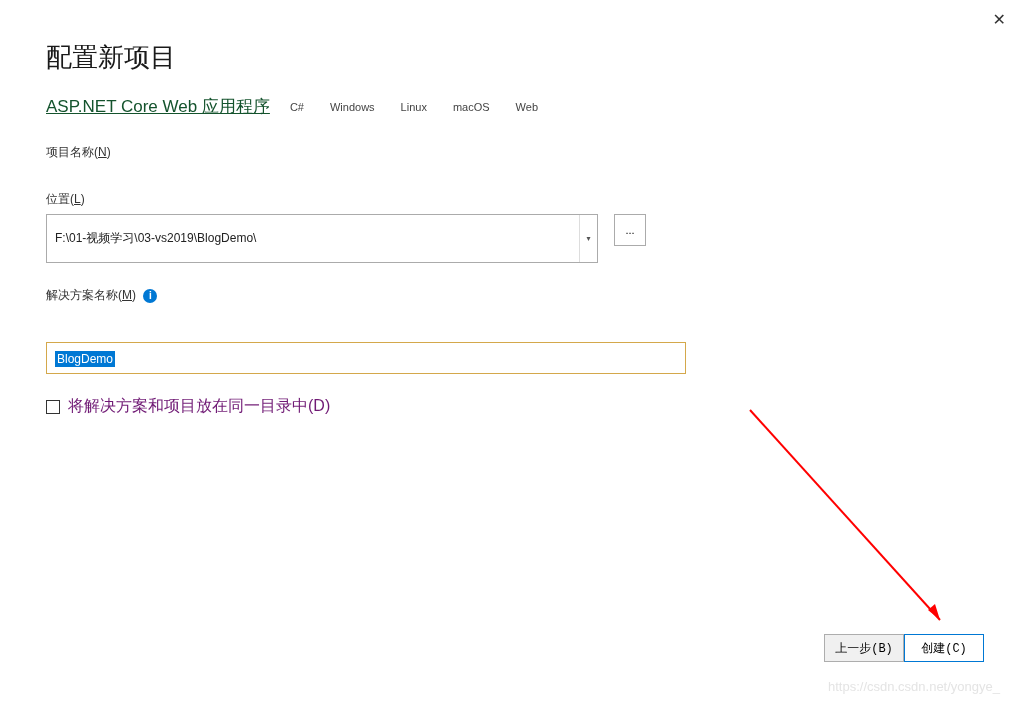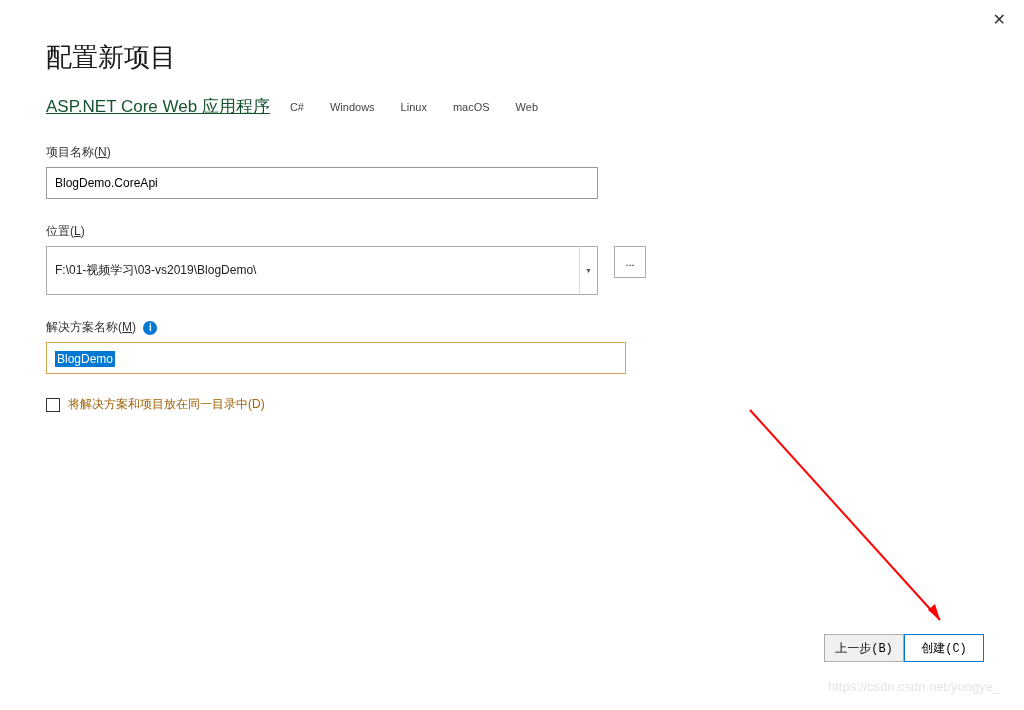--- a/index.html
+++ b/index.html
@@ -101,25 +101,26 @@
       border: 1px solid #ababab;
       background: #fff;
       font-size: 11px;
       cursor: pointer;
       display: flex;
       align-items: center;
       justify-content: center;
       margin-left: 4px;
     }
     .solution-input-wrap {
-      width: 580px;
+      width: 640px;
       height: 32px;
       border: 1px solid #d4a84b;
       padding: 6px 8px;
       background: #fff;
+      margin-top: 32px;
     }
     .solution-input-text {
       background: #0078d4;
       color: #fff;
       font-size: 12px;
       padding: 1px 2px;
     }
     .info-icon {
       display: inline-flex;
       width: 14px;
@@ -140,22 +141,22 @@
       gap: 8px;
       margin-top: 2px;
     }
     .checkbox {
       width: 14px;
       height: 14px;
       border: 1px solid #333;
       background: #fff;
     }
     .checkbox-label {
-      font-size: 12px;
-      color: #a16207;
+      font-size: 16px;
+      color: #701a75;
     }
     .footer {
       position: absolute;
       bottom: 48px;
       right: 40px;
       display: flex;
       gap: 0;
       font-family: Liberation Mono, monospace;
     }
     .btn {
@@ -201,23 +202,20 @@
     <span class="tag">Windows</span>
     <span class="tag">Linux</span>
     <span class="tag">macOS</span>
     <span class="tag">Web</span>
   </div>
 
   <div class="field-group">
     <span class="field-label">
       <span>项目名称(</span><span class="underline">N</span><span>)</span>
     </span>
-    <div class="input-row">
-      <input type="text" class="text-input" value="BlogDemo.CoreApi" style="">
-    </div>
   </div>
 
   <div class="field-group">
     <span class="field-label">
       <span>位置(</span><span class="underline">L</span><span>)</span>
     </span>
     <div class="input-row">
       <div class="combo-input">
         <span class="combo-text">F:\01-视频学习\03-vs2019\BlogDemo\</span>
         <span class="combo-arrow">▾</span>

